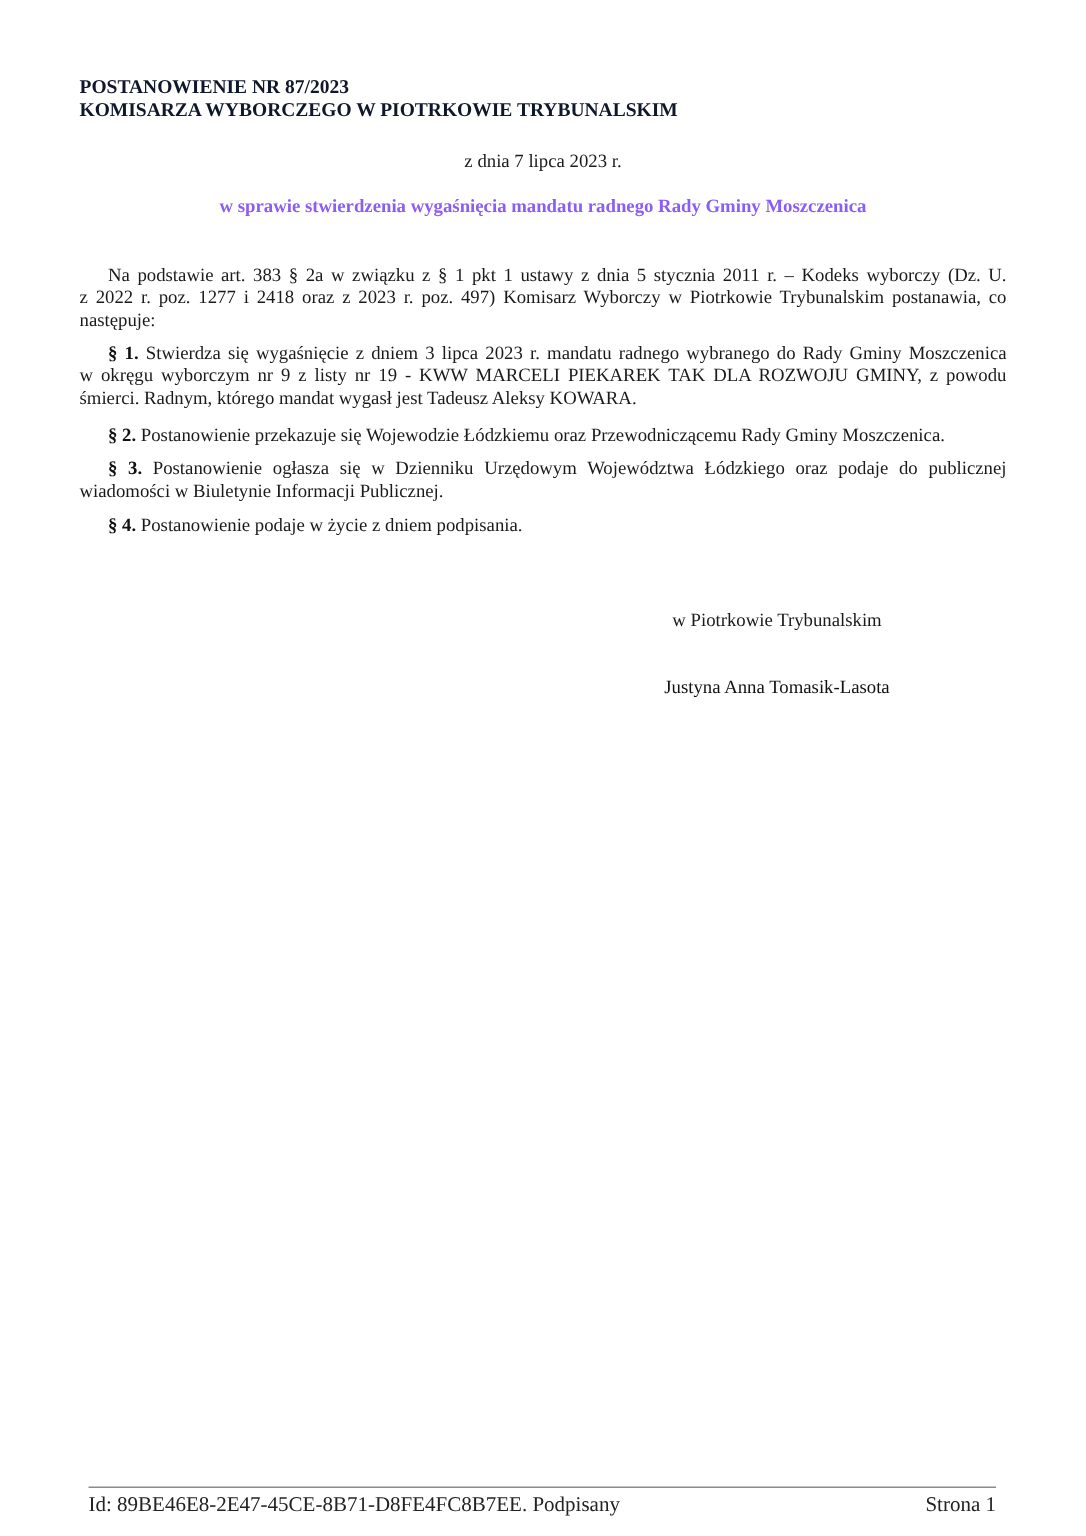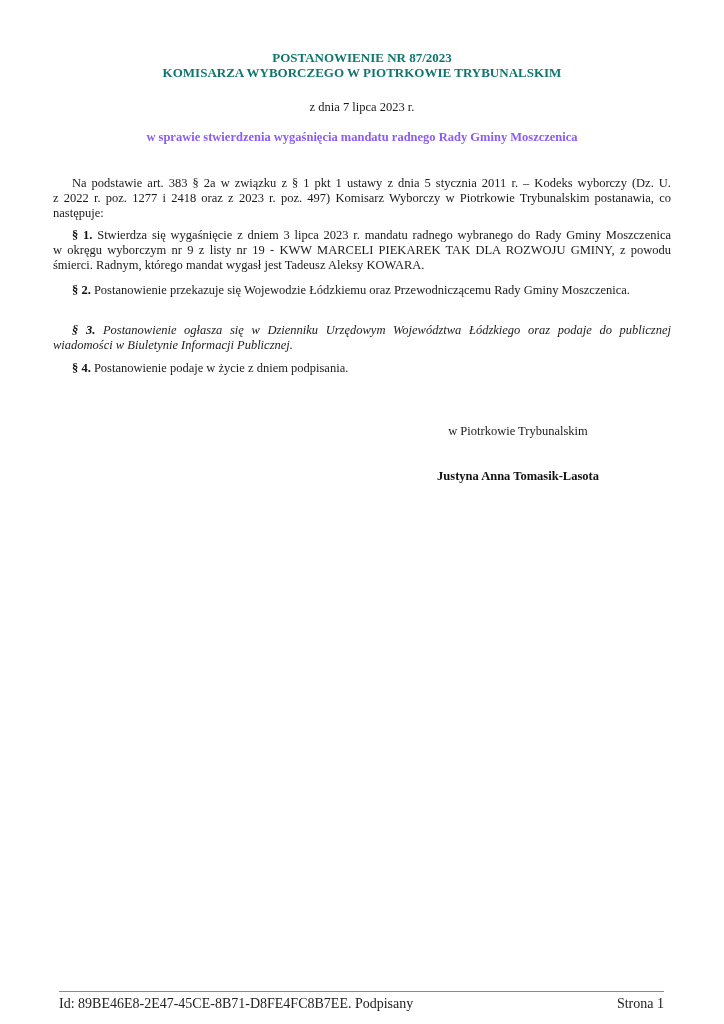--- a/index.html
+++ b/index.html
@@ -15,25 +15,24 @@
   .page {
     position: absolute;
     inset: 0;
     background: #ffffff;
   }
   .content {
     padding: 0 53px;
   }
   .doc-title {
     margin-top: 50px;
-    text-align: center;
     font-weight: bold;
     font-size: 13px;
     line-height: 15px;
-    color: #0f766e;
+    color: #0f172a;
   }
   .doc-date {
     margin-top: 20px;
     text-align: center;
     font-size: 12.5px;
     line-height: 15px;
   }
   .doc-subject {
     margin-top: 15px;
     text-align: center;
@@ -44,34 +43,34 @@
   }
   p.body-par {
     font-size: 12.5px;
     line-height: 15px;
     text-align: justify;
     text-indent: 19px;
   }
   .preamble { margin-top: 31px; }
   .sec-1 { margin-top: 7px; }
   .sec-2 { margin-top: 10px; }
-  .sec-3 { margin-top: 25px; font-style: italic; }
+  .sec-3 { margin-top: 7px; }
   .sec-4 { margin-top: 8px; }
   .sec-marker { font-weight: bold; color: #111111; }
   .signature {
     margin-top: 48px;
     margin-left: 285px;
     width: 360px;
     text-align: center;
     font-size: 12.5px;
     line-height: 15px;
   }
   .signature .sig-name {
     margin-top: 30px;
-    font-weight: bold;
+    font-weight: normal;
     color: #111111;
   }
   .footer {
     position: absolute;
     left: 59px;
     right: 60px;
     top: 991px;
     border-top: 1px solid #8a8a8a;
     padding-top: 5px;
     display: flex;

